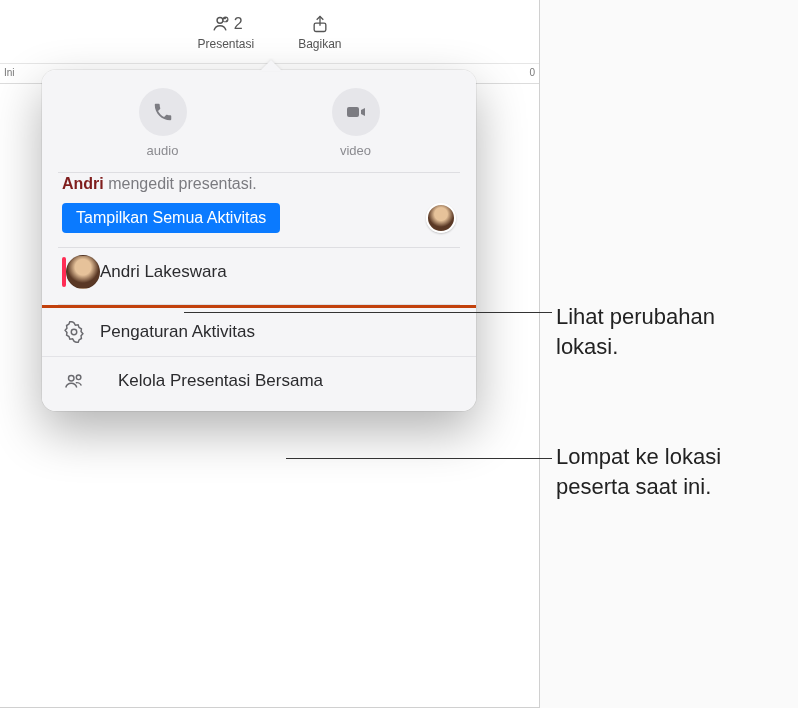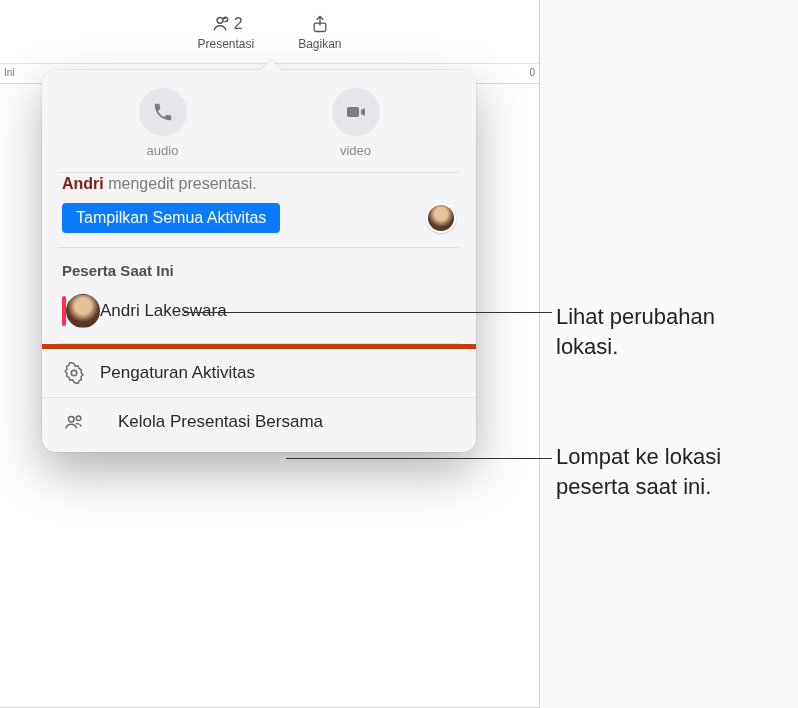--- a/index.html
+++ b/index.html
@@ -158,21 +158,21 @@
     .avatar.alt {
       background: radial-gradient(circle at 50% 35%, #c69070 30%, #3a2718 60%);
     }
     .p-name { font-size: 17px; color: #2b2b2e; }
     .footer-row {
       display: flex;
       align-items: center;
       gap: 14px;
       padding: 12px 20px;
       cursor: pointer;
-      border-top: 5px solid #c2410c;
+      border-top: 3px solid #c2410c;
     }
     .footer-row:first-of-type { border-top: none; }
     .footer-icon {
       width: 24px; height: 24px;
       color: #6a6a6f;
       display: flex; align-items: center; justify-content: center;
     }
     .footer-label { font-size: 17px; color: #2b2b2e; }
     .callout {
       position: absolute;
@@ -250,21 +250,20 @@
       <b>Andri</b>
       <span>mengedit presentasi.</span>
     </div>
     <div class="show-all-row">
       <div class="show-all-pill">Tampilkan Semua Aktivitas</div>
       <div class="small-avatar"></div>
     </div>
 
     <div class="divider"></div>
 
-    <div class="section-title">Peserta Saat Ini</div>
 
     <div class="participant-row">
       <div class="presence-bar p-red"></div>
       <div class="avatar"></div>
       <div class="p-name">Andri Lakeswara</div>
     </div>
 
     <div style="height:8px"></div>
     <div class="divider"></div>
 

